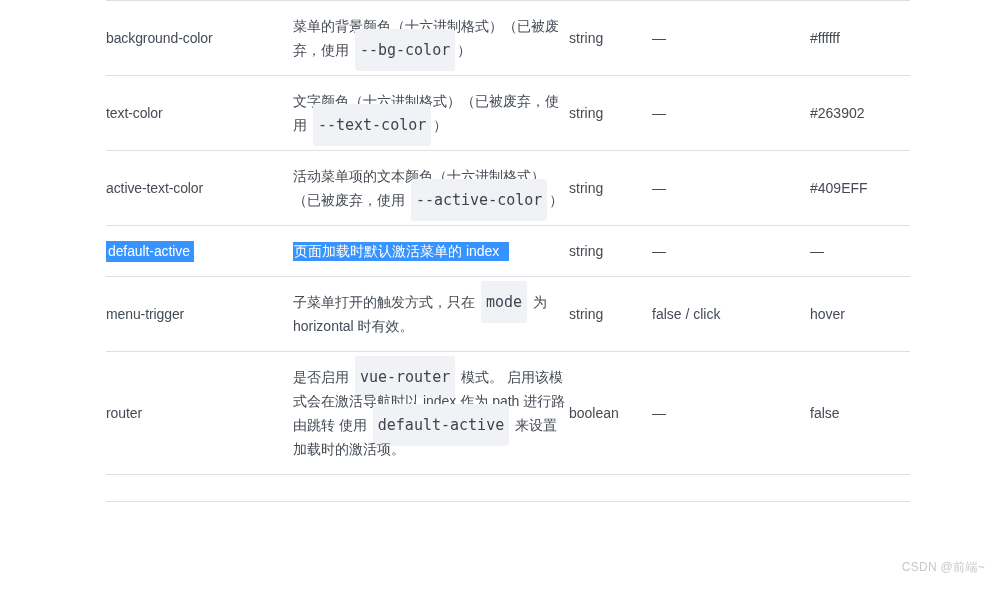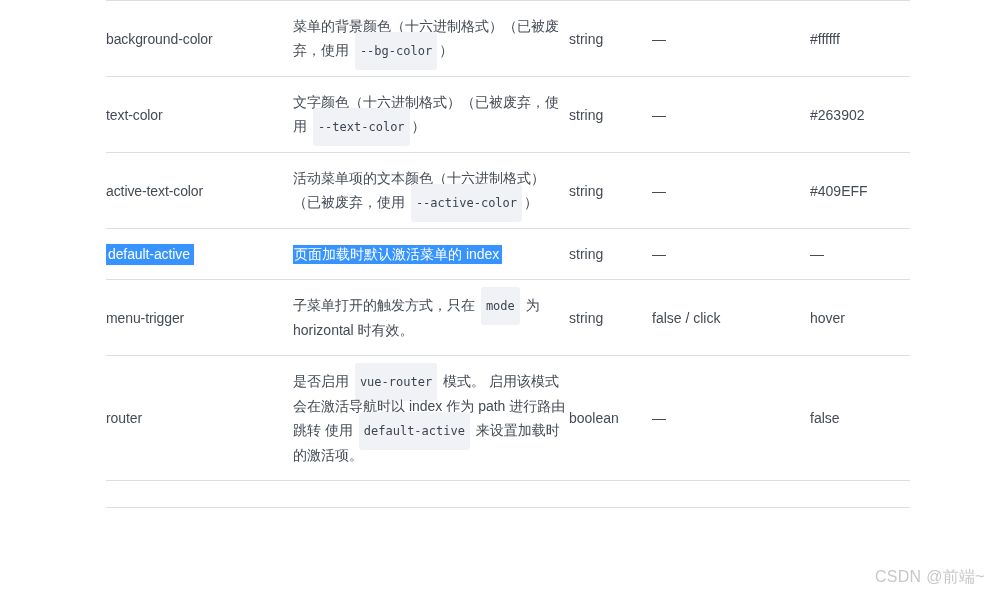--- a/index.html
+++ b/index.html
@@ -69,44 +69,44 @@
   td.cell-opts,
   td.cell-def {
     color: #4a515b;
   }
   td.cell-type { padding-left: 1px; margin-left: 48px; }
   td.cell-opts { padding-left: 1px; }
   td.cell-def  { padding-left: 1px; margin-left: 38px; }
 
   code.ic {
     font-family: "DejaVu Sans Mono", "Liberation Mono", monospace;
-    font-size: 12px;
+    font-size: 15px;
     background: #f1f2f5;
     color: #3c4450;
     border-radius: 3px;
     padding: 12px 5px;
     margin: 0 2px;
     white-space: nowrap;
   }
 
   span.sel {
     background: #3693ff;
     color: #ffffff;
-    padding: 1px 3px 2px 1px;
+    padding: 1px 10px 2px 1px;
   }
 
   td.cell-name span.sel {
     padding: 2px 4px 3px 2px;
   }
 
   #watermark {
     position: absolute;
     right: 8px;
-    bottom: 4px;
-    font-size: 16px;
+    bottom: 16px;
+    font-size: 12px;
     color: #c8c8c8;
     letter-spacing: 0.3px;
     user-select: none;
     white-space: nowrap;
   }
 </style>
 </head>
 <body>
 
 <div id="api-table-wrap">

